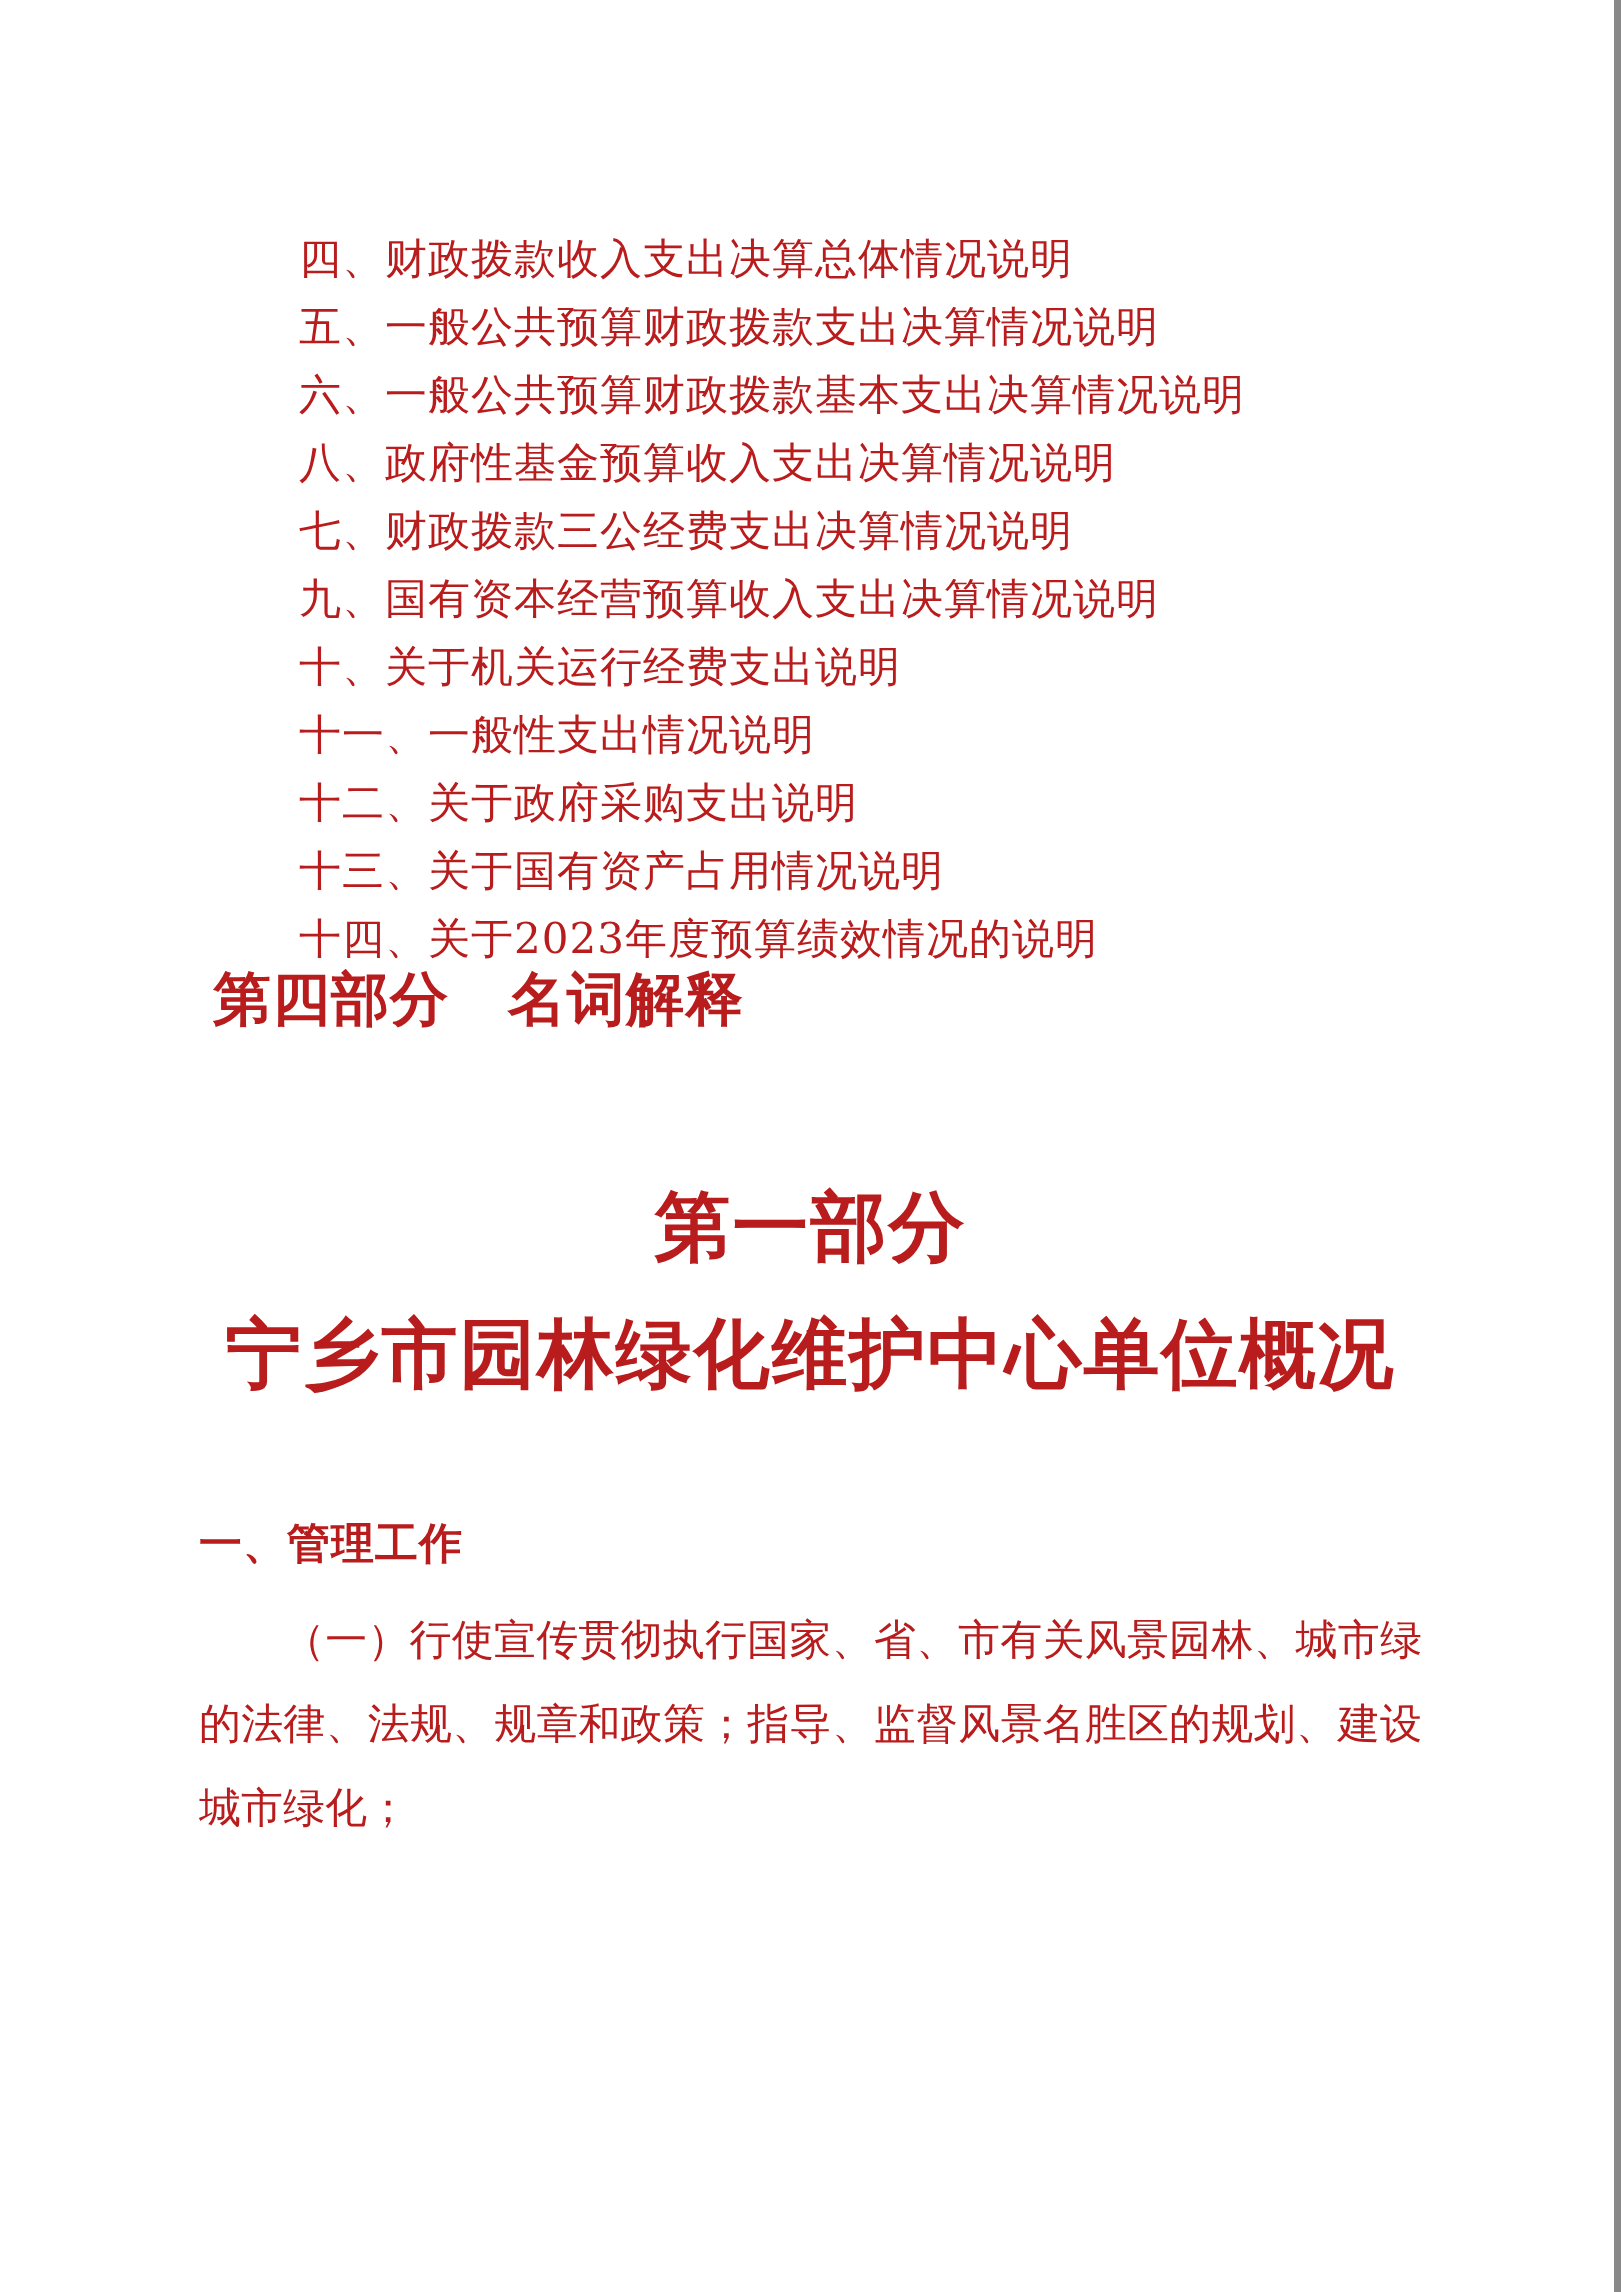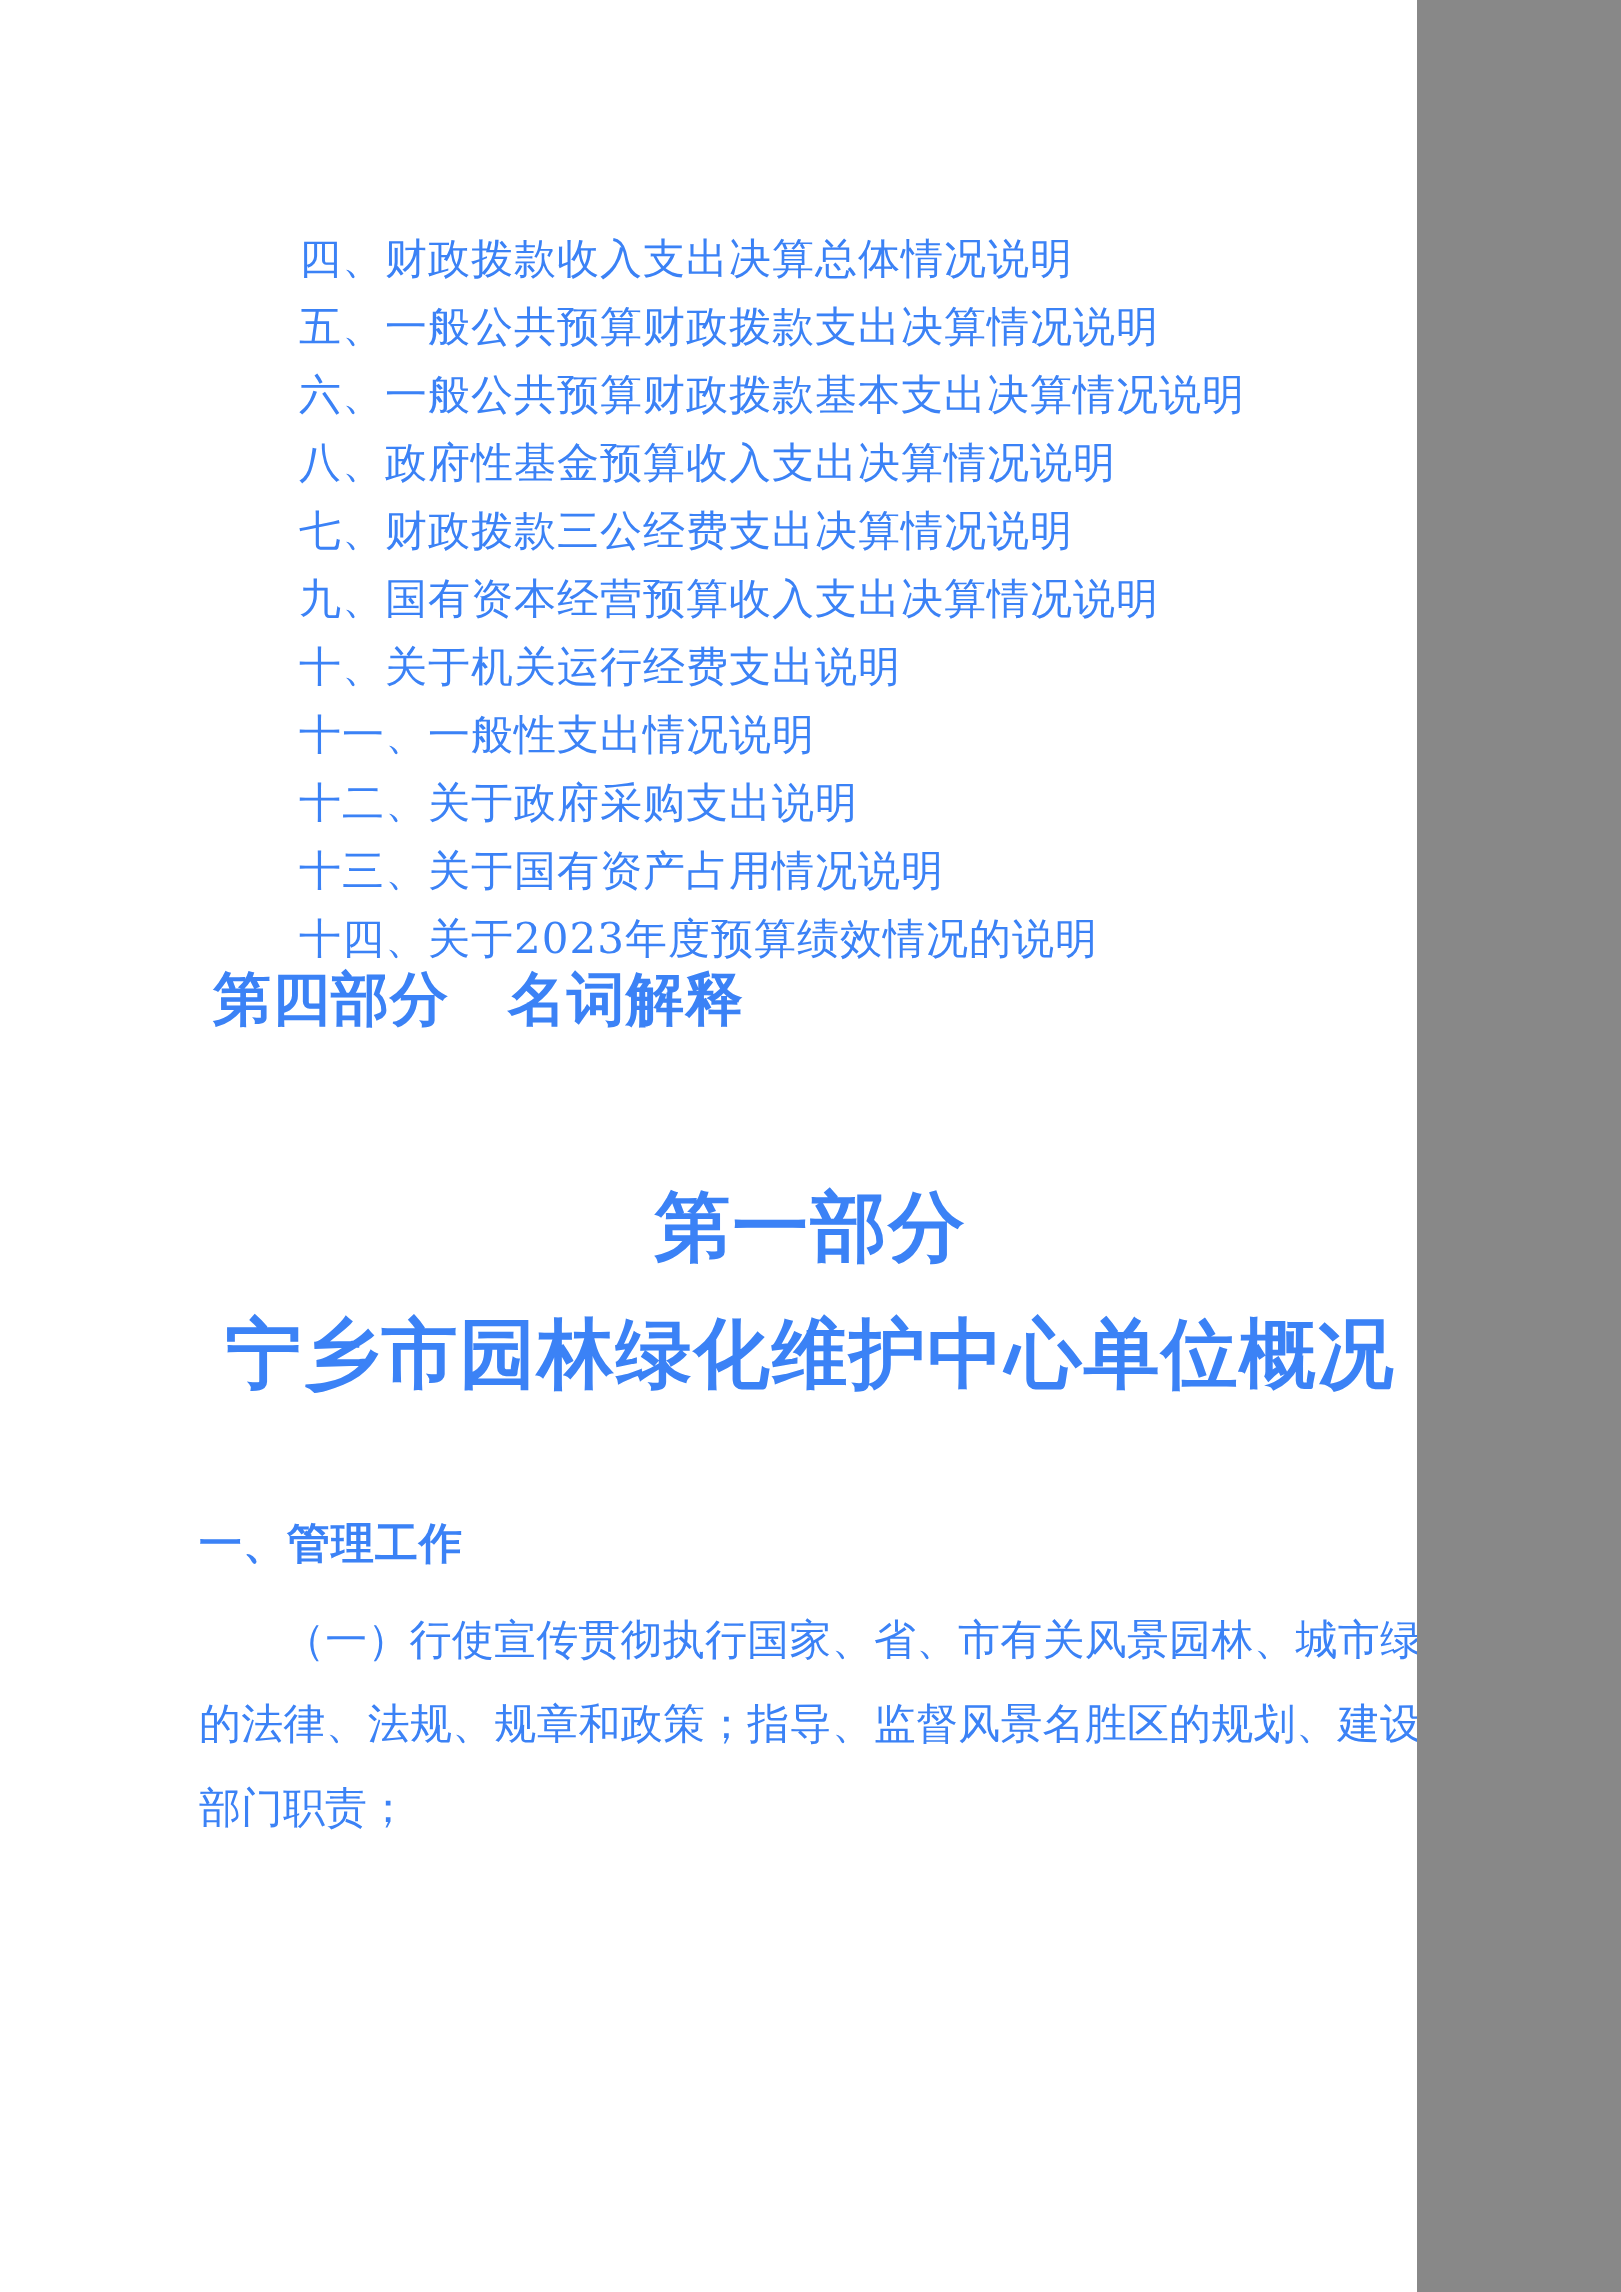--- a/index.html
+++ b/index.html
@@ -2,24 +2,24 @@
 <html><head>
 <meta charset="utf-8">
 <style>
   html, body {
     margin: 0;
     padding: 0;
     background: #888;
   }
   .page {
     position: relative;
-    width: 1417px;
+    width: 1614px;
     height: 2293px;
     background: #ffffff;
-    color: #3b82f6;
+    color: #b91c1c;
     overflow: hidden;
     font-family: "DejaVu Serif", "Liberation Serif", serif;
   }
   
   .toc {
     position: absolute;
     left: 299px;
     top: 225px;
     font-size: 42px;
     line-height: 68px;
@@ -105,17 +105,17 @@
   <div class="part1-title">
     <div class="title-line">第一部分</div>
     <div class="title-line">宁乡市园林绿化维护中心单位概况</div>
   </div>
 
   <div class="section-heading">一、管理工作</div>
 
   <div class="paragraph">
     <div class="pline justify indent">（一）行使宣传贯彻执行国家、省、市有关风景园林、城市绿化</div>
     <div class="pline justify">的法律、法规、规章和政策；指导、监督风景名胜区的规划、建设和</div>
-    <div class="pline">部门职责；</div>
+    <div class="pline">城市绿化；</div>
   </div>
 
 </div>
 
 
 </body></html>

